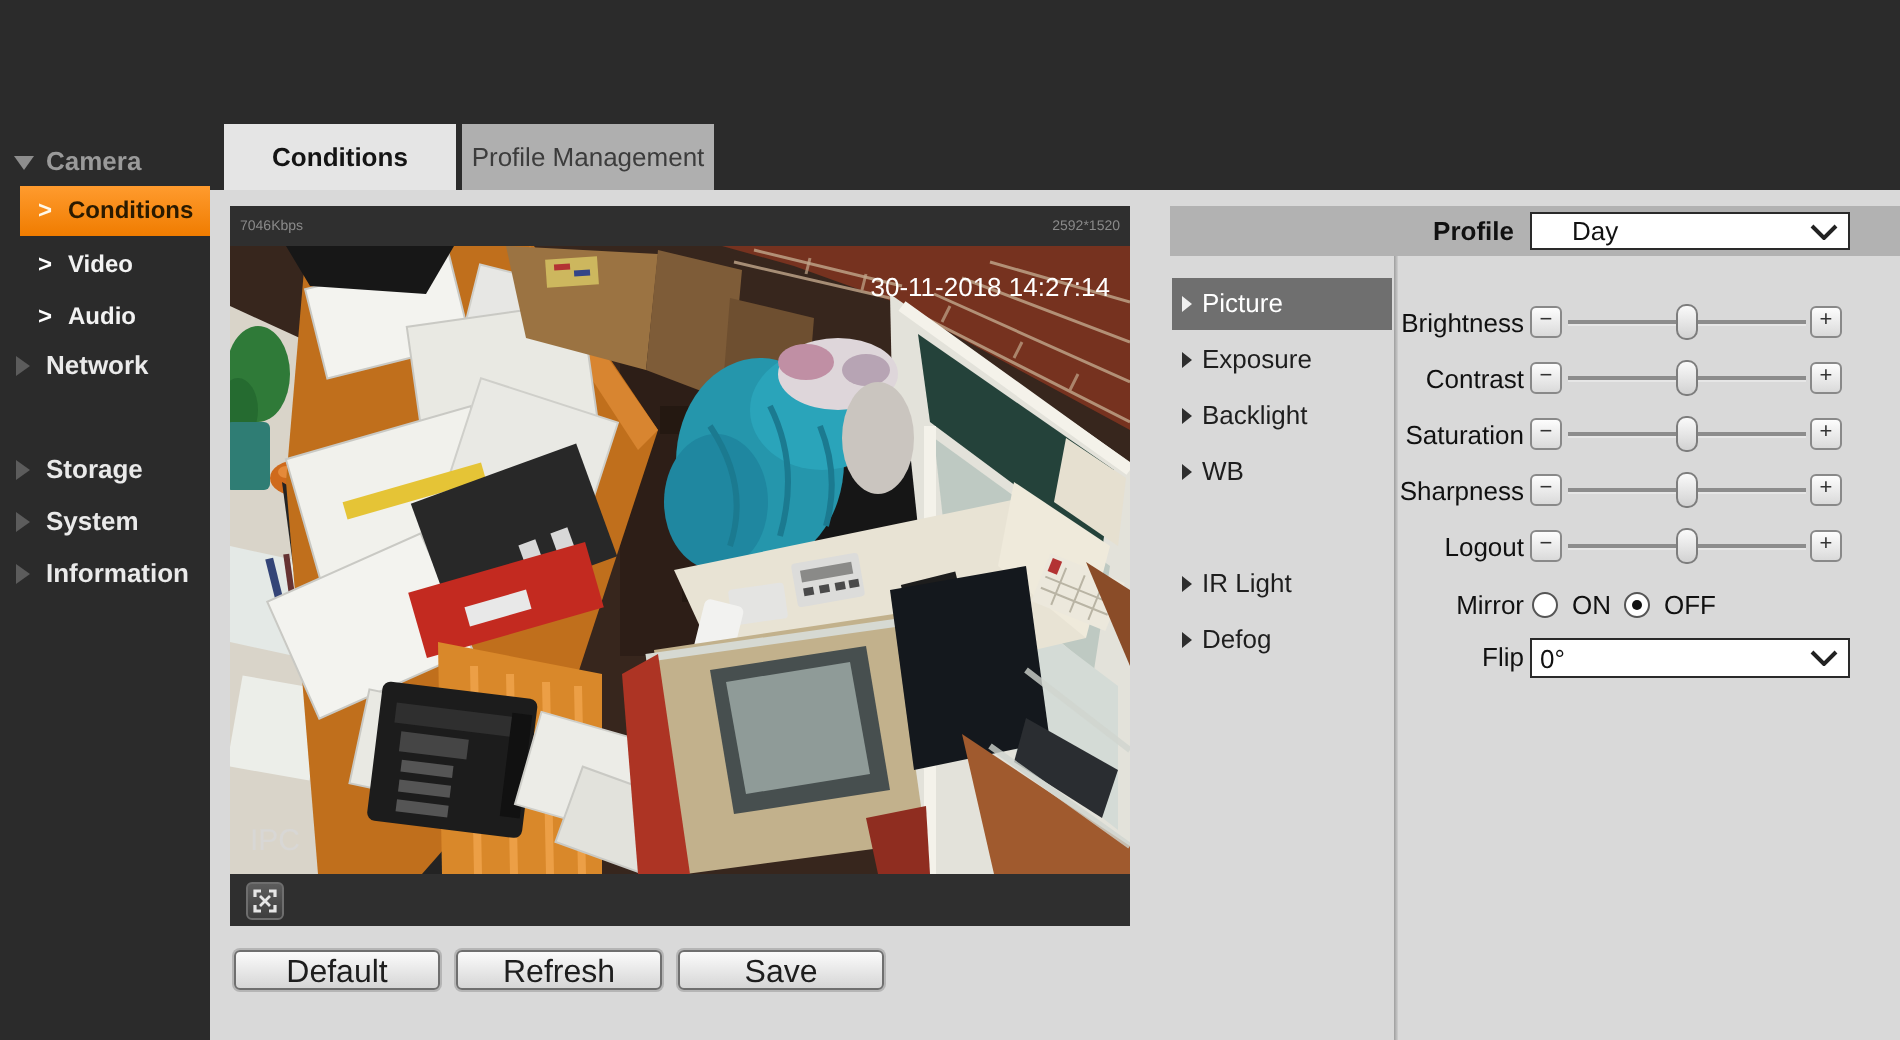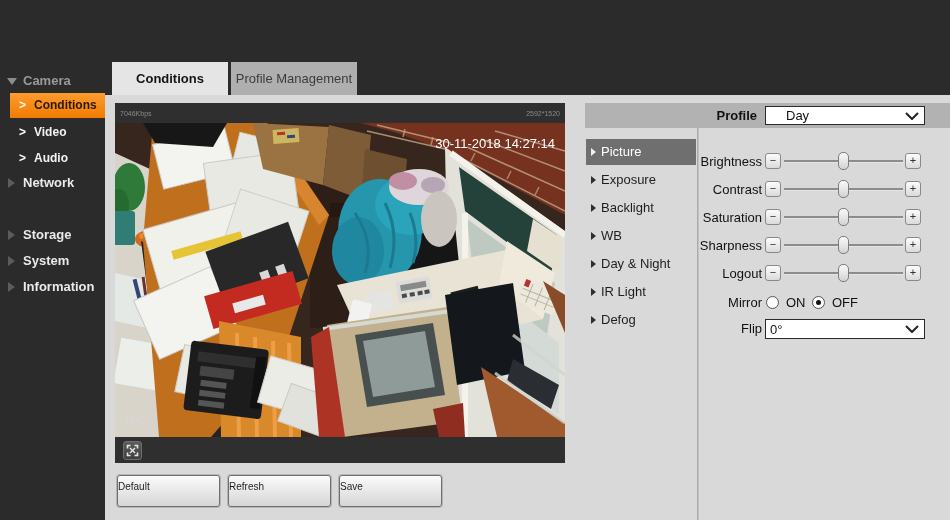--- a/index.html
+++ b/index.html
@@ -47,22 +47,22 @@
   .player{position:absolute;left:115px;top:103px;width:450px;height:360px;background:#000;}
   .player-top{height:20px;background:#2f2f2f;display:flex;justify-content:space-between;
               align-items:center;padding:0 5px;font-size:7px;color:#8a8a8a;}
   .player-video{height:314px;position:relative;overflow:hidden;}
   .player-video svg{display:block;}
   .player-bottom{height:26px;background:#2f2f2f;display:flex;align-items:center;padding-left:8px;}
   .fs-btn{width:19px;height:19px;border:1px solid #6e6e6e;border-radius:3px;cursor:pointer;
           background:linear-gradient(#5c5c5c,#3e3e3e);display:flex;align-items:center;justify-content:center;}
 
   
-  .act-btn{position:absolute;top:475px;width:103px;height:32px;line-height:22px;
-           font-size:10px;color:#1e1e1e;background:linear-gradient(#fbfbfb,#d6d6d6);
+  .act-btn{position:absolute;top:475px;width:103px;height:20px;line-height:22px;text-align:center;
+           font-size:16px;color:#1e1e1e;background:linear-gradient(#fbfbfb,#d6d6d6);
            border:1px solid #6f6f6f;border-radius:3px;cursor:pointer;box-shadow:0 0 0 1px #b5b5b5;}
 
   
   .profile-bar{position:absolute;left:585px;top:103px;width:365px;height:25px;background:#b2b2b2;}
   .profile-label{position:absolute;right:193px;top:0;height:25px;line-height:25px;font-size:13px;color:#111;font-weight:bold;}
   .dropdown{position:absolute;background:#fff;border:1px solid #2a2a2a;font-size:13px;color:#111;
             display:flex;align-items:center;justify-content:space-between;
             padding:0 5px 0 4px;cursor:pointer;}
   .dd-profile{left:180px;top:3px;width:160px;height:19px;padding-left:20px;}
   .panel-divider{position:absolute;left:697px;top:128px;width:2px;height:392px;
@@ -315,24 +315,20 @@
     <span>Exposure</span>
   </div>
   <div class="menu-item" style="top:195px">
     <span class="mtri"></span>
     <span>Backlight</span>
   </div>
   <div class="menu-item" style="top:223px">
     <span class="mtri"></span>
     <span>WB</span>
   </div>
-  <div class="menu-item" style="top:251px">
-    <span class="mtri"></span>
-    <span>Day &amp; Night</span>
-  </div>
   <div class="menu-item" style="top:279px">
     <span class="mtri"></span>
     <span>IR Light</span>
   </div>
   <div class="menu-item" style="top:307px">
     <span class="mtri"></span>
     <span>Defog</span>
   </div>
 
   <span class="slider-label" style="top:153px">Brightness</span>

